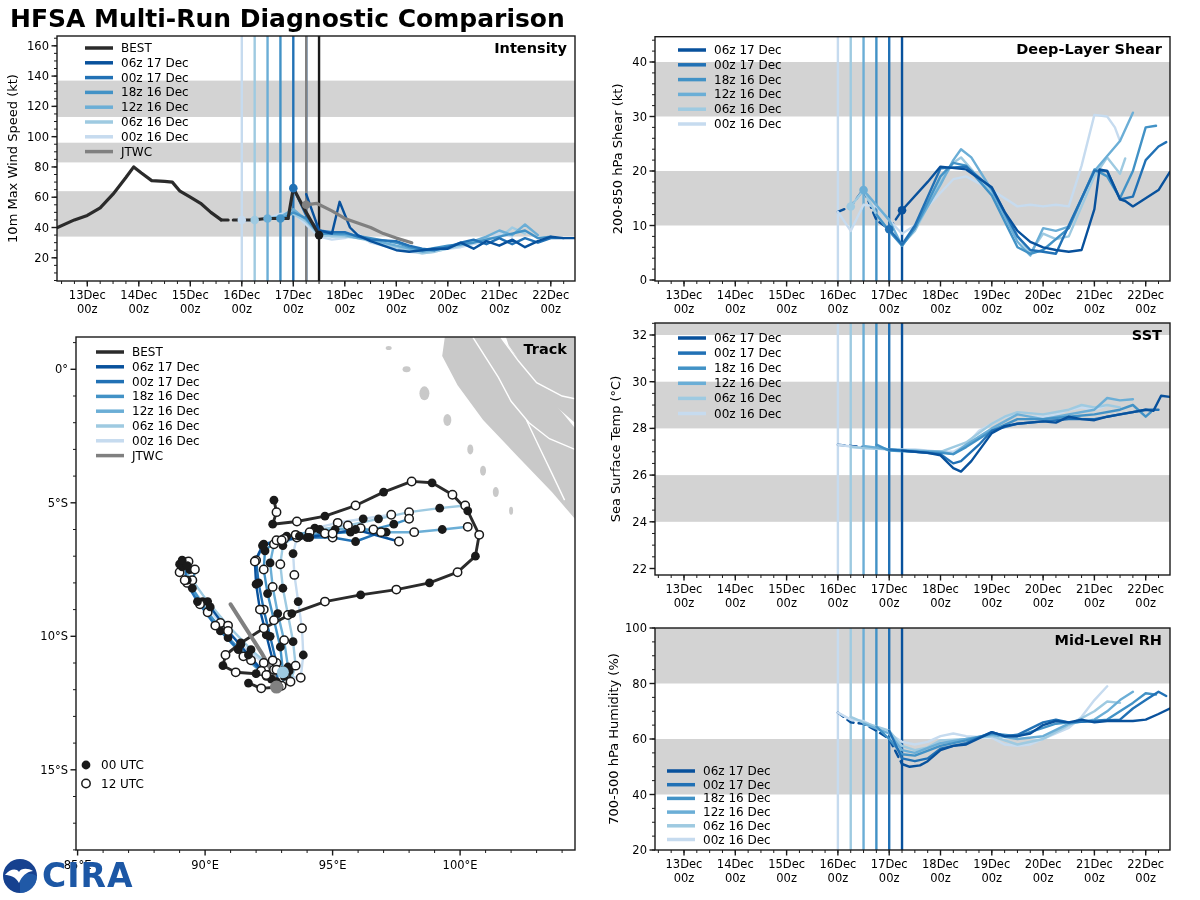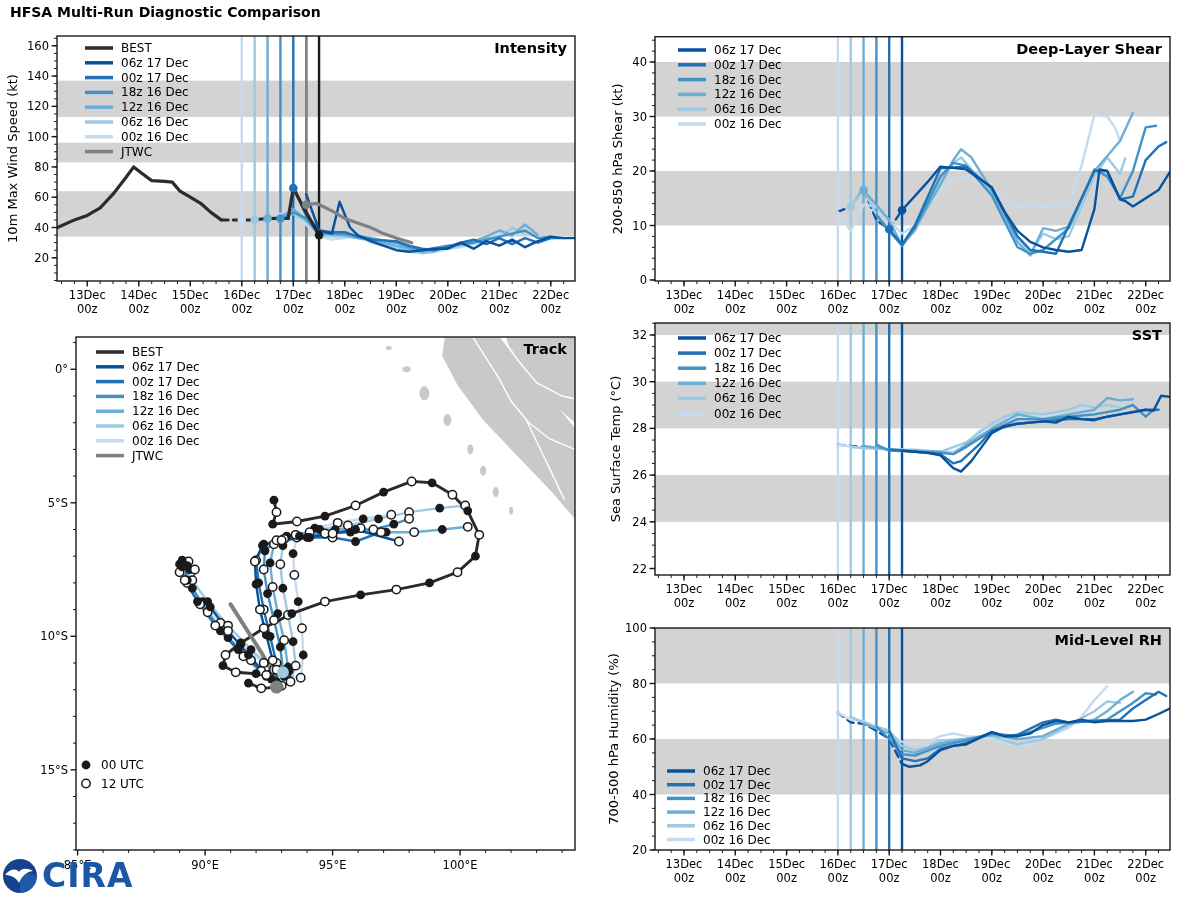--- a/index.html
+++ b/index.html
@@ -1,18 +1,18 @@
 <!DOCTYPE html>
 <html><head>
 <meta charset="utf-8">
 <style>
   html,body{margin:0;padding:0;background:#ffffff;}
   .page{position:relative;width:1200px;height:900px;background:#ffffff;overflow:hidden;
         font-family:"DejaVu Sans","Liberation Sans",sans-serif;}
-  .main-title{position:absolute;left:10px;top:4px;font-size:14px;font-weight:bold;color:#000;text-align:right;}
+  .main-title{position:absolute;left:10px;top:4px;font-size:25px;font-weight:bold;color:#000;text-align:right;}
   .storm-id{position:absolute;right:26px;top:4px;font-size:21px;font-weight:bold;color:#000;}
   svg text{font-family:"DejaVu Sans","Liberation Sans",sans-serif;}
   .logos{position:absolute;left:2px;top:858px;display:flex;align-items:center;gap:4px;}
   .cira-word{font-size:33px;font-weight:bold;color:#1c57a5;letter-spacing:1px;
              font-family:"DejaVu Sans","Liberation Sans",sans-serif;line-height:36px;}
 </style>
 </head>
 <body>
 
 <div class="page">

